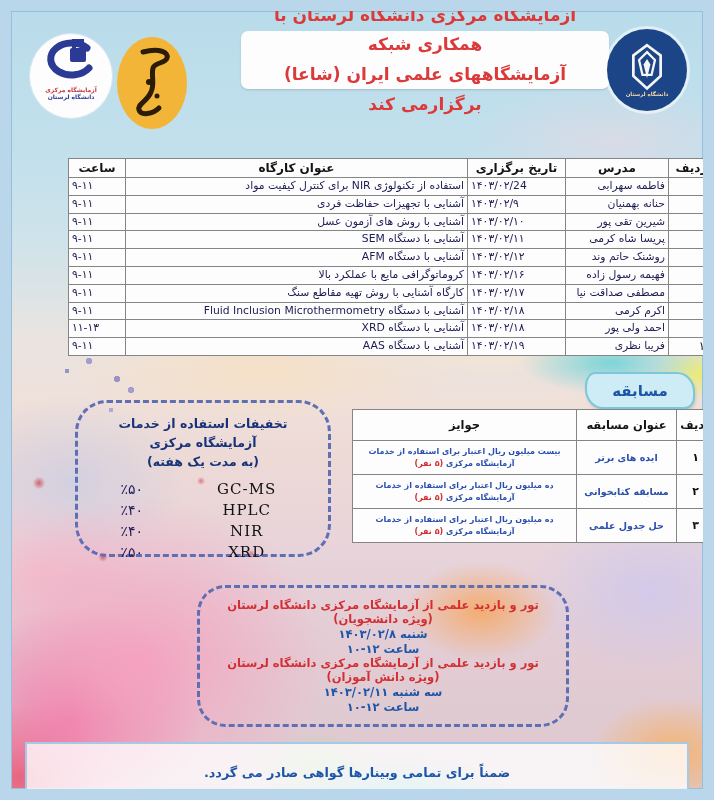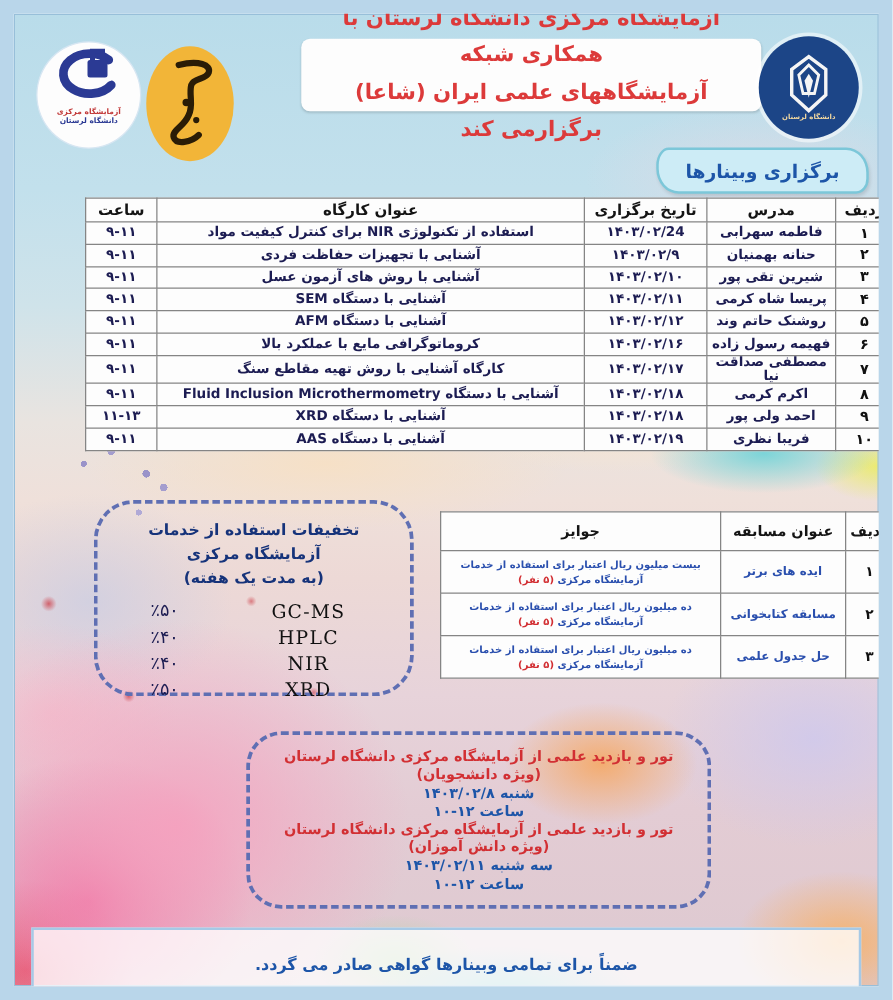--- a/index.html
+++ b/index.html
@@ -61,21 +61,21 @@
   .ribbon{position:absolute;background:#cdecf6;border:2px solid #7cc7d9;color:#1d55a8;
     font-weight:bold;display:flex;align-items:center;justify-content:center;
     border-radius:10px 18px 10px 18px/14px 20px 12px 20px;box-shadow:1px 2px 3px rgba(0,0,0,.12);}
   .ribbon-webinars{right:8px;top:107px;width:166px;height:33px;font-size:15px;}
   .ribbon-comp{right:8px;top:361px;width:106px;height:33px;font-size:15px;}
   
   table{border-collapse:collapse;background:#fdfdfd;table-layout:fixed;}
   th,td{border:1px solid #858585;padding:0 3px;overflow:hidden;}
   .webinar-table{position:absolute;left:57px;top:147px;width:646px;}
   .webinar-table th{font-size:12px;color:#141414;height:18px;}
-  .webinar-table td{font-size:10.8px;font-weight:bold;color:#1c1c52;height:16.8px;text-align:center;line-height:1;}
+  .webinar-table td{font-size:10.8px;font-weight:normal;color:#1c1c52;height:16.8px;line-height:1;}
   .webinar-table td.c-no{color:#111;font-size:11.5px;}
   .ltr{direction:ltr;unicode-bidi:isolate;}
   .comp-table{position:absolute;left:341px;top:398px;width:362px;}
   .comp-table th{font-size:11.5px;color:#141414;height:30px;}
   .comp-table td{height:33px;text-align:center;}
   .comp-table td.c-no{color:#111;font-size:11px;font-weight:bold;}
   .comp-table td.c-title{color:#2a4fae;font-size:9.5px;font-weight:bold;}
   .comp-table td.c-prize{font-size:8px;font-weight:bold;color:#2a4fae;line-height:1.5;}
   .prize-red{color:#d22f33;}
   
@@ -129,21 +129,20 @@
 
   <div class="logo-uni">
     <svg width="46" height="50" viewBox="0 0 40 44">
       <path d="M20 2 L32 11 L32 29 L20 40 L8 29 L8 11 Z" fill="none" stroke="#f5f5f5" stroke-width="2.4"></path>
       <path d="M20 8 L27 15 L24 28 L16 28 L13 15 Z" fill="none" stroke="#f5f5f5" stroke-width="2"></path>
       <path d="M20 14 L23 19 L20 31 L17 19 Z" fill="#f5f5f5"></path>
     </svg>
     <div class="uni-name">دانشگاه لرستان</div>
   </div>
 
-  <div class="ribbon ribbon-webinars">برگزاری وبینارها</div>
 
   <table class="webinar-table" dir="rtl">
     <colgroup>
         <col style="width:46px">
         <col style="width:103px">
         <col style="width:98px">
         <col style="width:342px">
         <col style="width:57px">
       </colgroup>
     <tbody>
@@ -220,20 +219,21 @@
     <tr>
       <td class="c-no">۱۰</td>
       <td>فریبا نظری</td>
       <td class="ltr">۱۴۰۳/۰۲/۱۹</td>
       <td>آشنایی با دستگاه AAS</td>
       <td class="ltr">۹-۱۱</td>
     </tr>
   </tbody>
     </table>
 
+  <div class="ribbon ribbon-comp">مسابقه</div>
 
   <table class="comp-table" dir="rtl">
     <colgroup>
         <col style="width:38px">
         <col style="width:100px">
         <col style="width:224px">
       </colgroup>
     <tbody>
         <tr>
       <th>ردیف</th>

